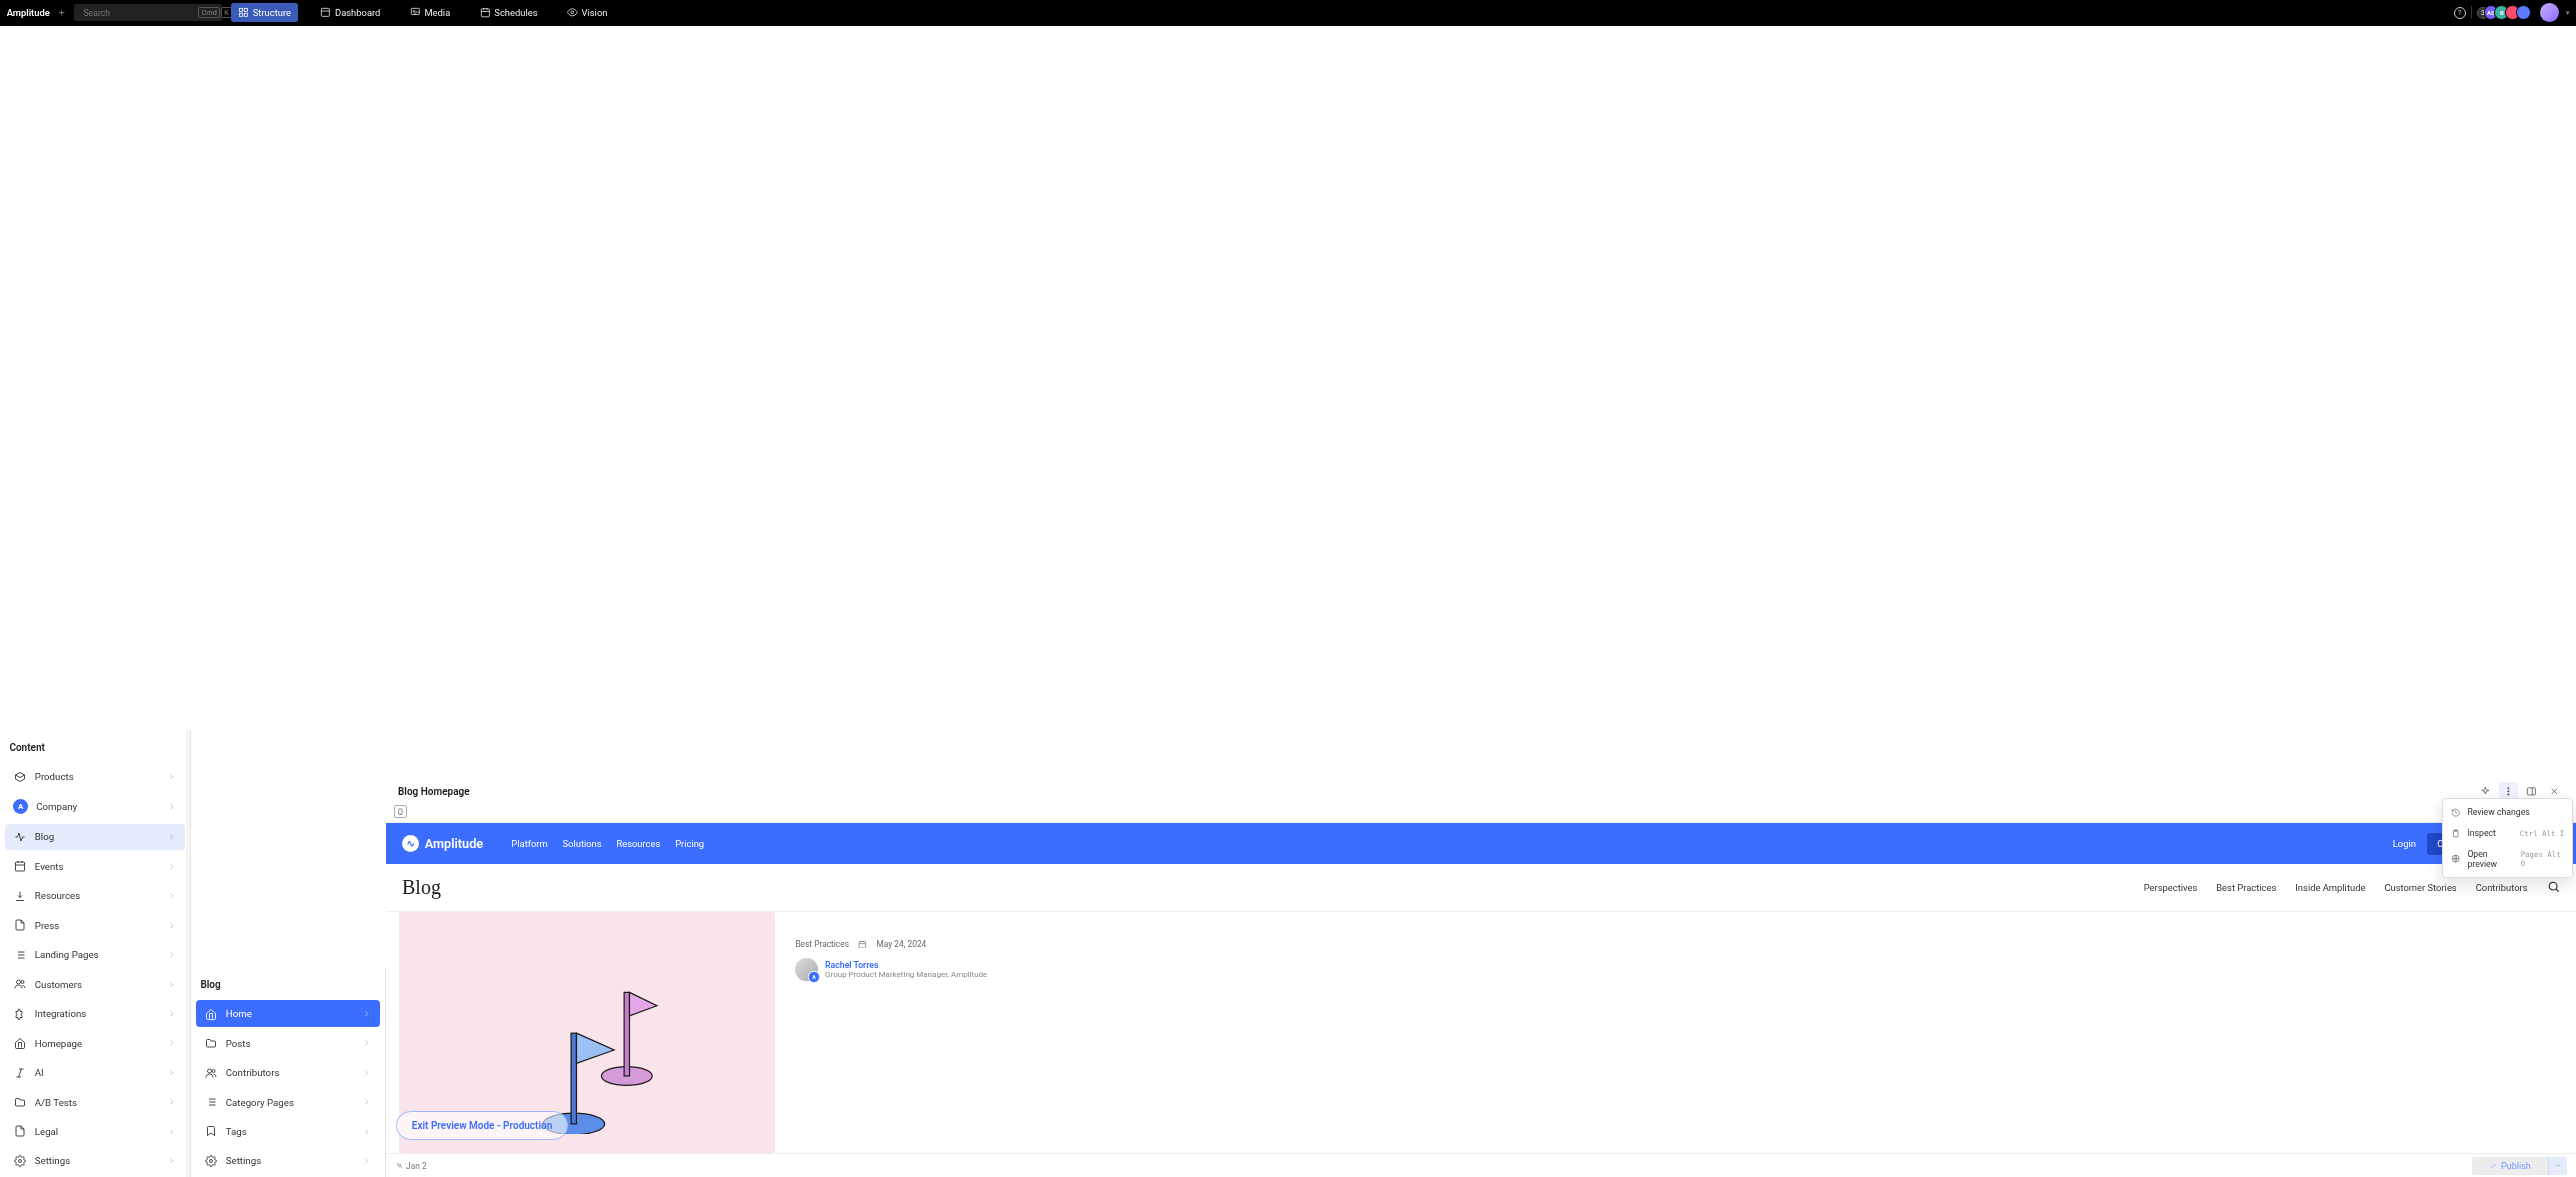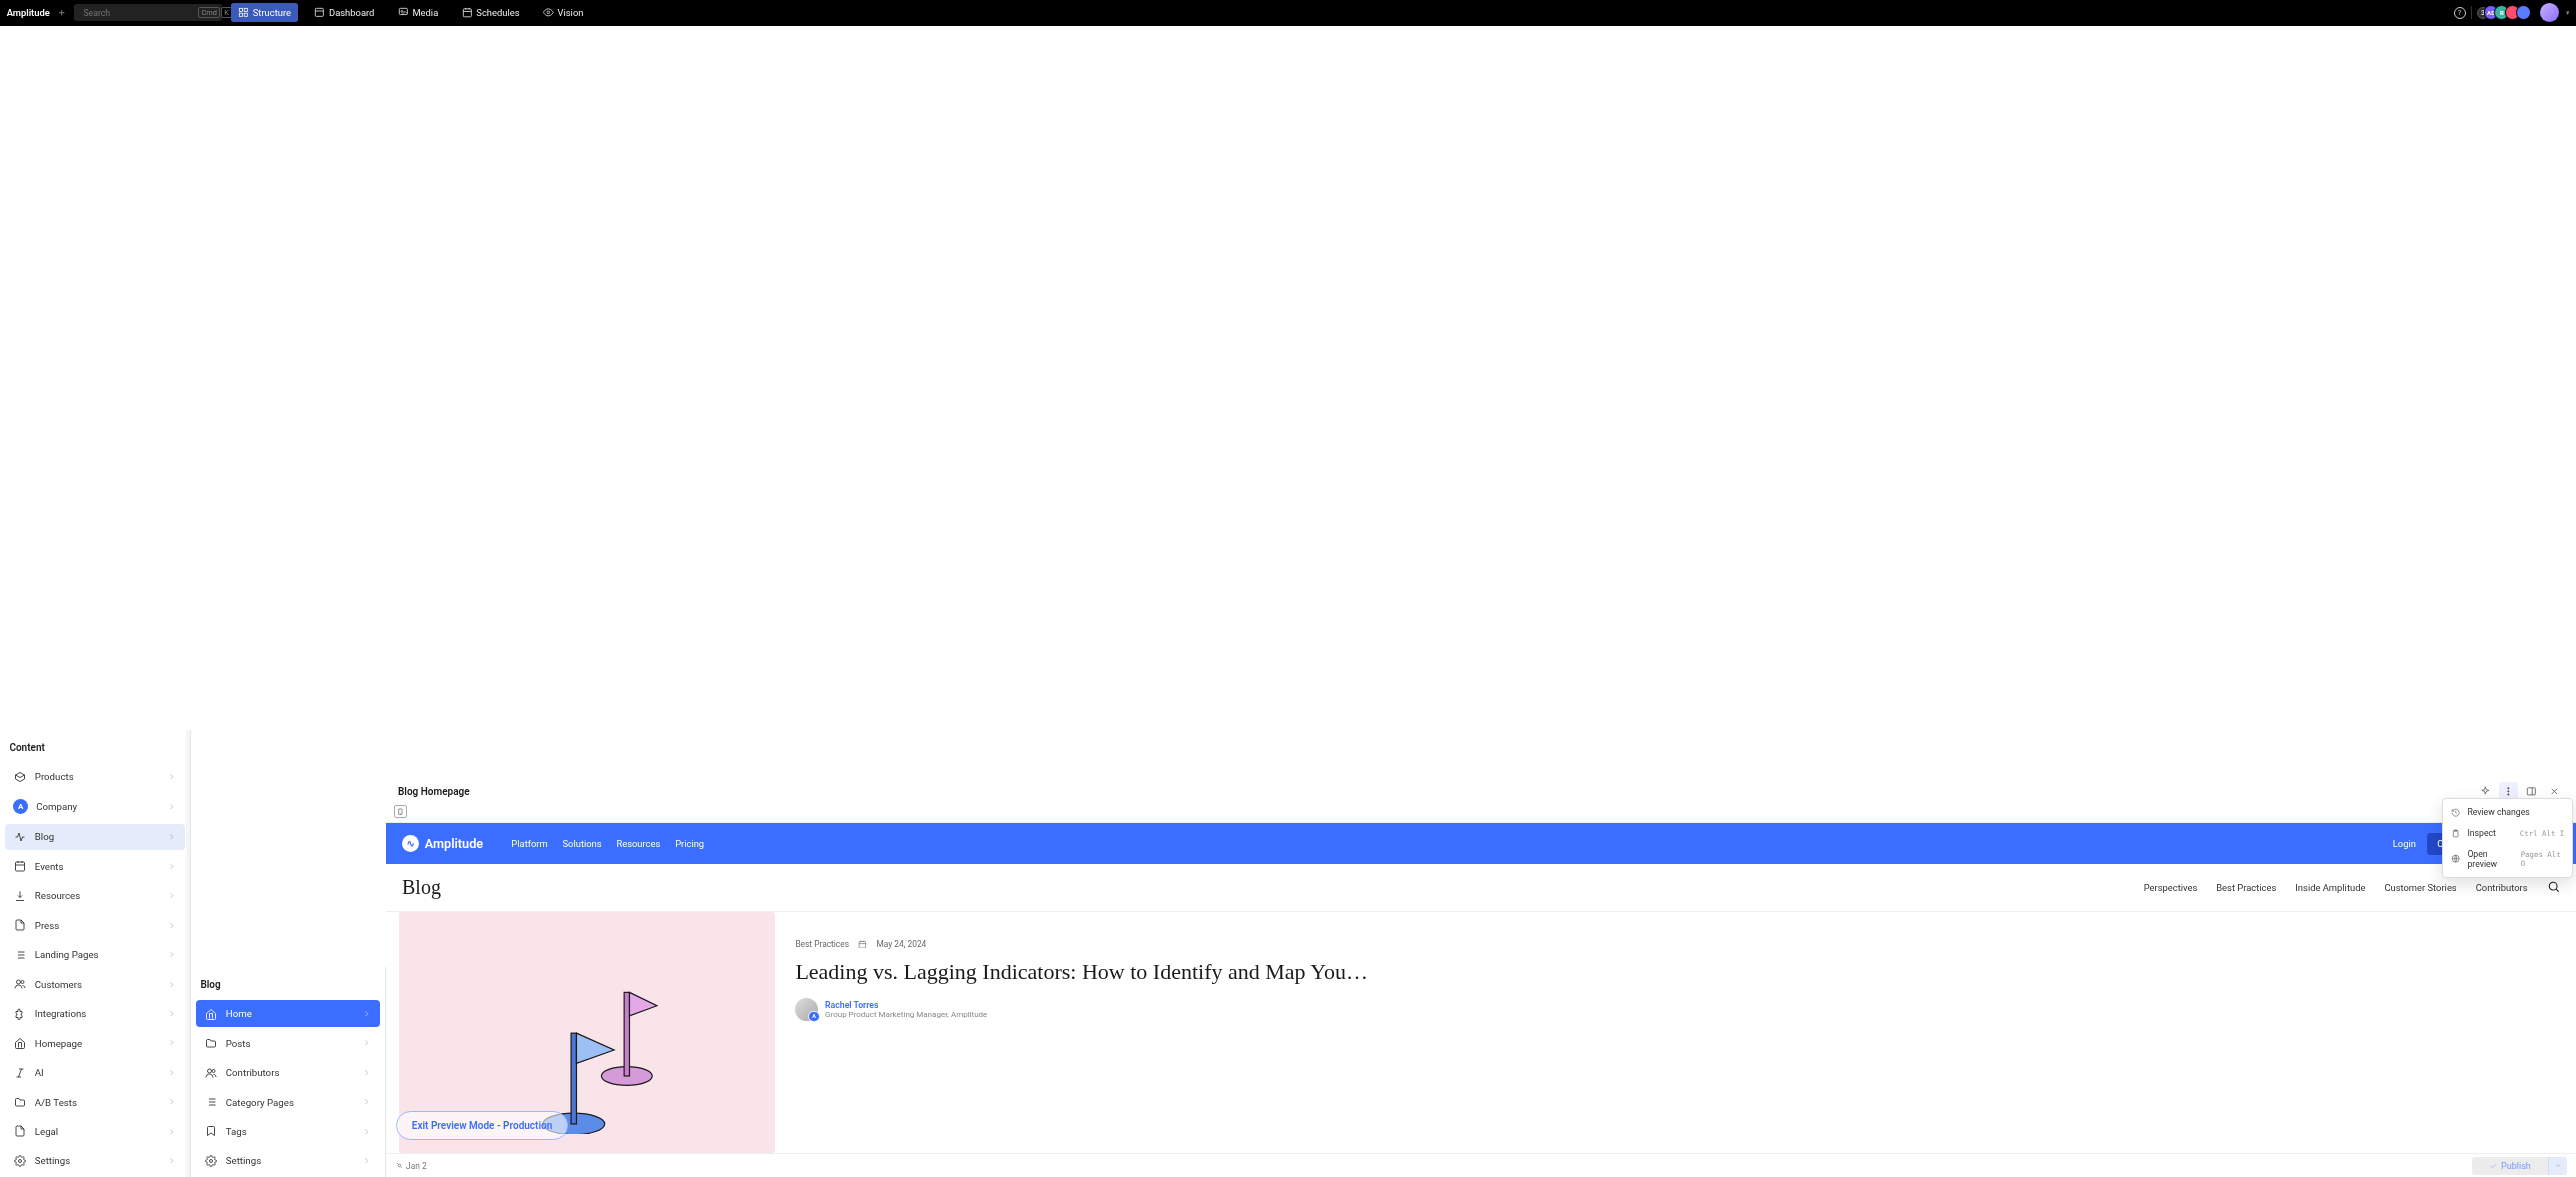--- a/index.html
+++ b/index.html
@@ -6,21 +6,21 @@
   body { background: #fff; color: #1a1a1a; font-size: 9.4px; overflow: hidden; }
   
   
   .topbar { height: 25.5px; background: #000; display: flex; align-items: center; padding: 0 6.7px; gap: 5.4px; }
   .brand { color: #fff; font-size: 9.4px; font-weight: 600; }
   .plus-btn { width: 13.4px; height: 13.4px; border-radius: 50%; display: flex; align-items: center; justify-content: center; color: #aaa; cursor: pointer; }
   .search-wrap { display: flex; align-items: center; background: #222; border-radius: 2.7px; padding: 0 5.4px; height: 17.4px; width: 148px; gap: 4px; }
   .search-wrap input { background: transparent; border: none; outline: none; color: #fff; font-size: 8.7px; flex: 1; }
   .search-shortcut { color: #888; font-size: 7.4px; display: flex; gap: 1.3px; }
   .search-shortcut span { border: 0.7px solid #555; border-radius: 2px; padding: 0 2px; }
-  .nav-items { display: flex; gap: 10px; margin-left: 4px; }
+  .nav-items { display: flex; gap: 16px; margin-left: 4px; }
   .nav-item { display: flex; align-items: center; gap: 4px; padding: 4px 6.7px; color: #eee; border-radius: 2.7px; cursor: pointer; font-size: 9.4px; }
   .nav-item.active { background: #3b5bb8; color: #fff; }
   .nav-icon { width: 10.7px; height: 10.7px; display: inline-block; }
   .spacer { flex: 1; }
   .top-right { display: flex; align-items: center; gap: 5.4px; }
   .help-icon { color: #ccc; width: 12px; height: 12px; border: 1px solid #ccc; border-radius: 50%; display: flex; align-items: center; justify-content: center; font-size: 7.4px; cursor: pointer; }
   .avatar-group { display: flex; align-items: center; }
   .avatar-count { width: 12px; height: 12px; border-radius: 50%; background: #333; color: #fff; font-size: 6.7px; display: flex; align-items: center; justify-content: center; border: 0.7px solid #555; margin-right: -1.3px; }
   .avatar { width: 14.8px; height: 14.8px; border-radius: 50%; border: 1.3px solid #000; margin-left: -4px; display: flex; align-items: center; justify-content: center; font-size: 6px; font-weight: bold; color: #fff; }
   .av1 { background: #7b5cff; }
@@ -562,21 +562,20 @@
         </div>
         <div class="hero-content">
           <div class="hero-meta">
             <span>Best Practices</span>
             <svg viewBox="0 0 24 24" width="8.7" height="8.7">
                 <rect x="3" y="4" width="18" height="18" rx="2"></rect>
                 <path d="M3 10h18M8 2v4M16 2v4"></path>
               </svg>
             <span>May 24, 2024</span>
           </div>
-          <h1 class="hero-title">Leading vs. Lagging Indicators: How to Identify and Map You…</h1>
           <div class="hero-author">
             <span class="author-av"></span>
             <div>
               <div class="author-name">Rachel Torres</div>
               <div class="author-role">Group Product Marketing Manager, Amplitude</div>
             </div>
           </div>
         </div>
       </div>
 

